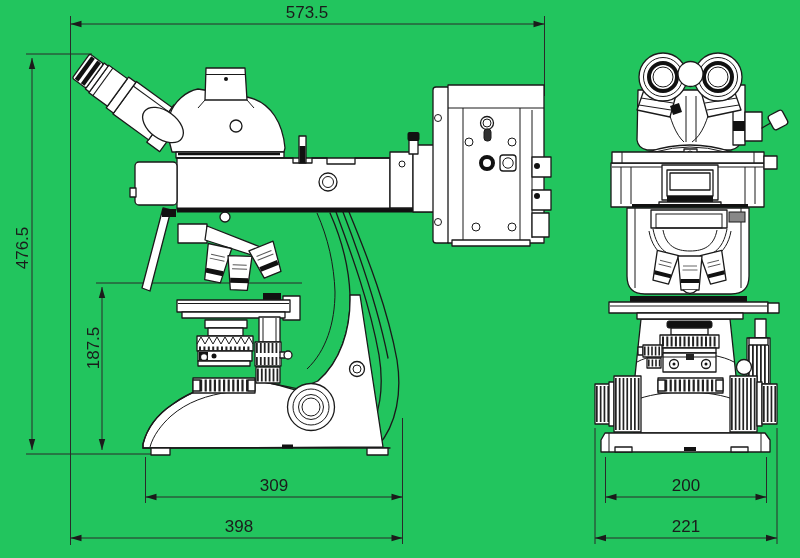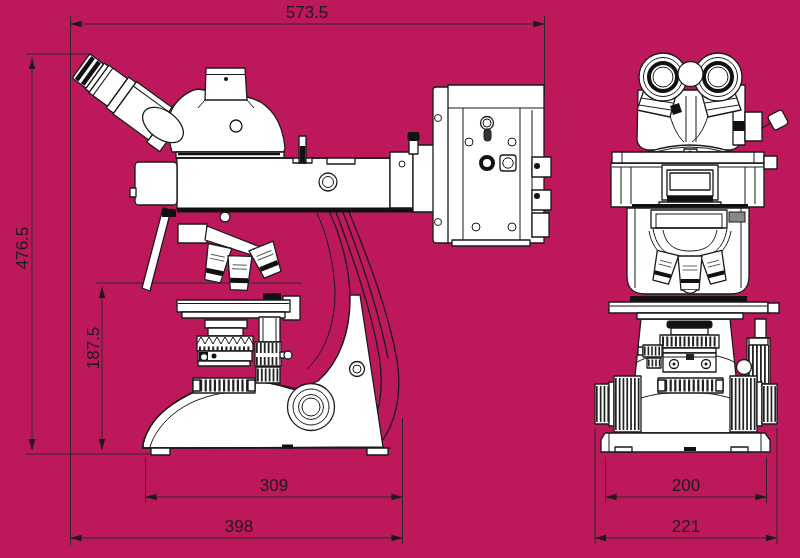--- a/index.html
+++ b/index.html
@@ -1,16 +1,16 @@
 <!DOCTYPE html>
 <html><head>
 <meta charset="utf-8">
 <style>
   html,body{margin:0;padding:0;background:#fff;}
-  .page{position:relative;width:800px;height:558px;background:#be185d;overflow:hidden;
+  .page{position:relative;width:800px;height:558px;background:#22c55e;overflow:hidden;
         font-family:"Liberation Sans", sans-serif;}
   svg{display:block;}
   .dimtext{font-family:"Liberation Sans", sans-serif;font-size:17px;fill:#1b1b1b;}
   .ln{stroke:#1a1a1a;stroke-width:1.3;fill:none;stroke-linejoin:round;stroke-linecap:round;}
   .lnw{stroke:#1a1a1a;stroke-width:1.3;fill:#ffffff;stroke-linejoin:round;}
   .thin{stroke:#1a1a1a;stroke-width:1;fill:none;}
   .dim{stroke:#2a2a2a;stroke-width:1;fill:none;}
   .dark{fill:#111;stroke:none;}
   .knurl{stroke:#222;}
 </style>

